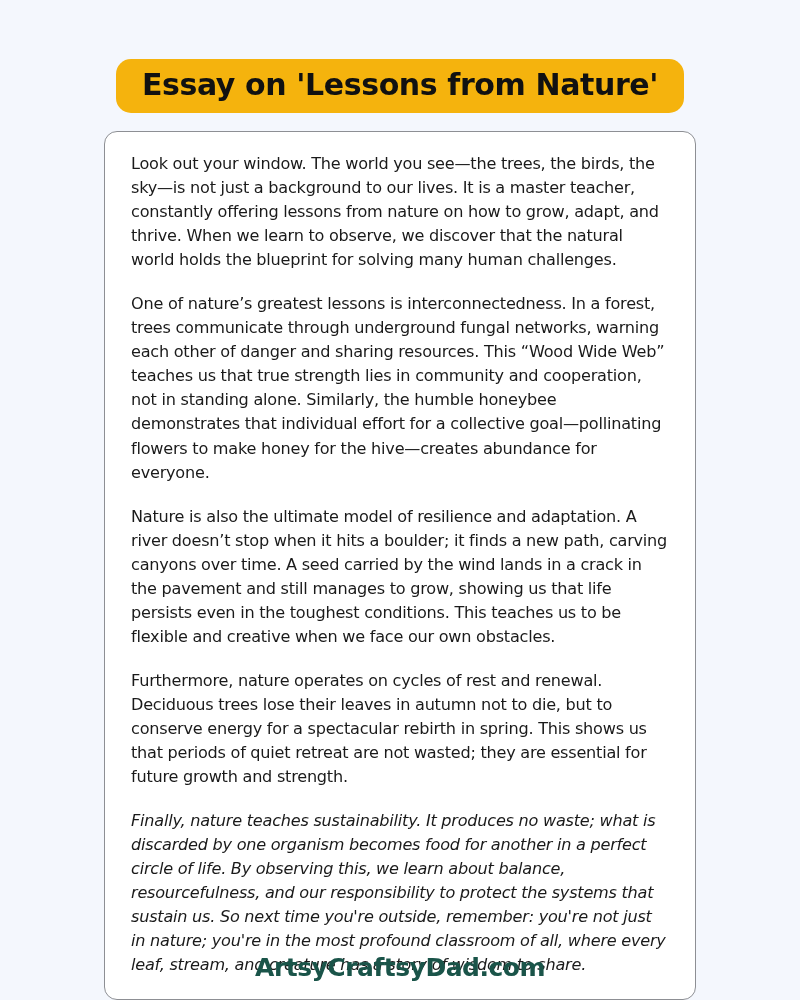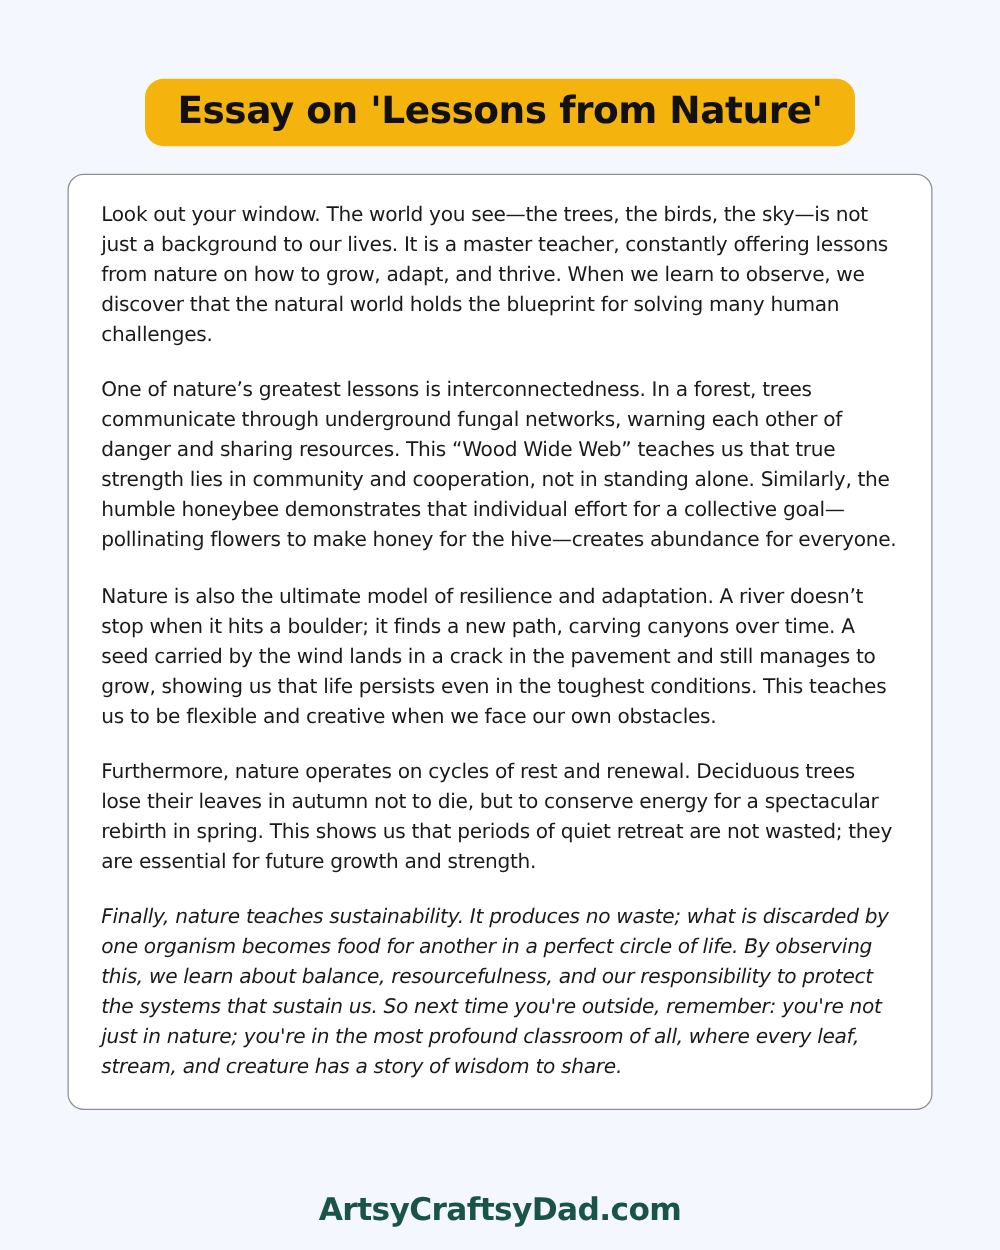--- a/index.html
+++ b/index.html
@@ -44,21 +44,21 @@
     font-weight: bold;
     color: #111111;
     letter-spacing: -0.4px;
     line-height: 1.1;
     white-space: nowrap;
   }
 
   
   .card {
     margin-top: 18px;
-    width: 692px;
+    width: 592px;
     box-sizing: border-box;
     background: #ffffff;
     border: 1.6px solid #8d8f94;
     border-radius: 13px;
     padding: 20px 26px 22px 26px;
   }
 
   .para {
     font-family: "DejaVu Sans", sans-serif;
     font-size: 16.1px;

